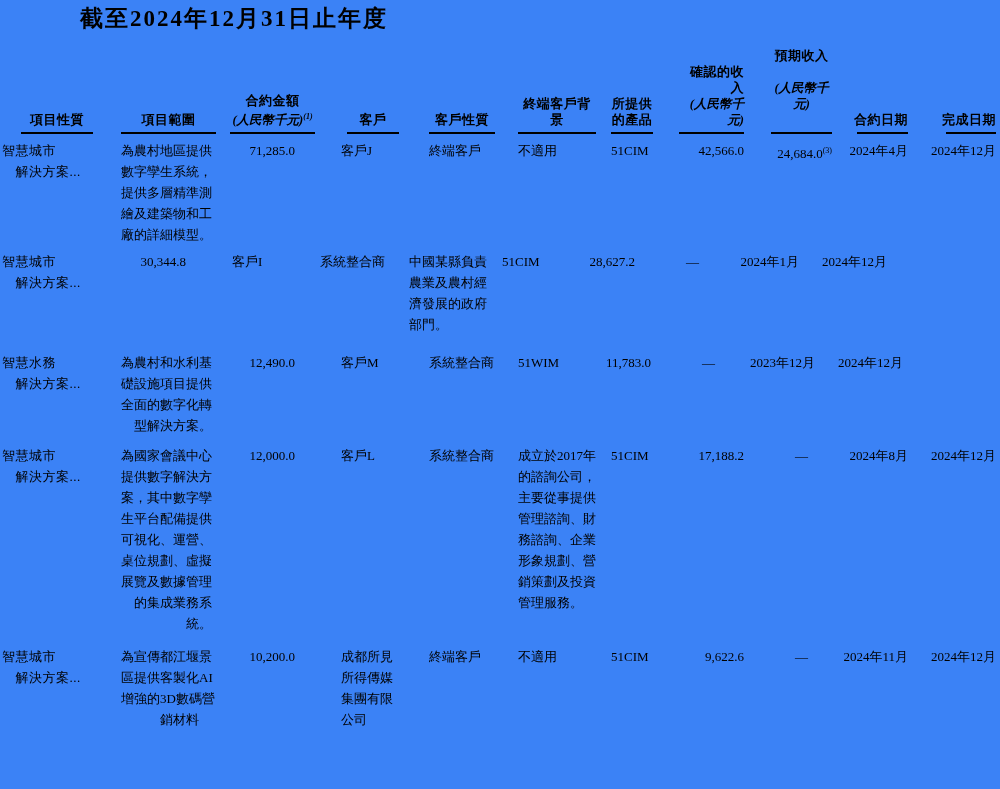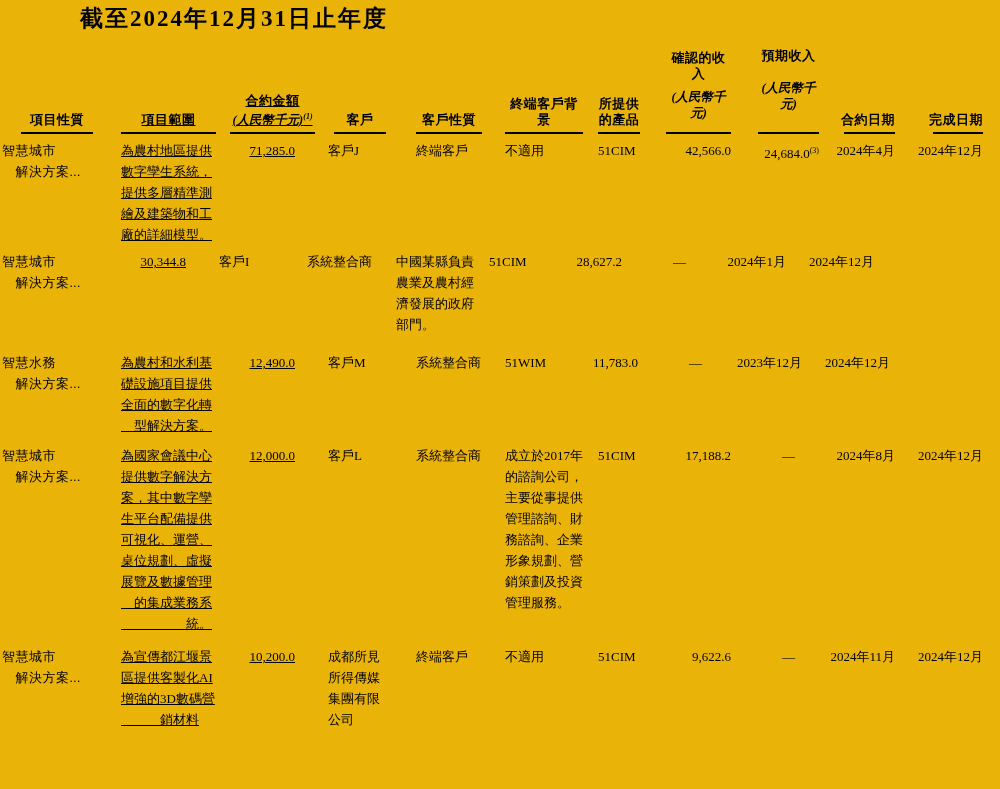--- a/index.html
+++ b/index.html
@@ -1,34 +1,34 @@
 <!DOCTYPE html>
 <html><head>
 <meta charset="utf-8">
 <style>
   html,body{margin:0;padding:0;background:#fff;}
-  #page{position:relative;width:1000px;height:789px;background:#eab308;overflow:hidden;
+  #page{position:relative;width:1000px;height:789px;background:#3b82f6;overflow:hidden;
         font-family:"Liberation Serif","DejaVu Serif",serif;color:#000;}
   .title{font-size:23px;font-weight:bold;letter-spacing:2px;margin:6px 0 0 80px;line-height:26px;}
   .tbl{padding-left:2px;}
   .hrow{display:flex;align-items:flex-end;margin-top:16px;}
   .row{display:flex;align-items:flex-start;}
   .rows{margin-top:6px;}
   .h{display:flex;flex-direction:column;justify-content:flex-end;text-align:center;
      font-weight:bold;font-size:13px;line-height:16px;letter-spacing:0.5px;min-height:40px;box-sizing:border-box;}
   .sub{font-style:italic;font-size:12.5px;letter-spacing:0;}
   .rule{height:2px;background:#000;margin-top:4px;width:100%;}
   .rule.w72{width:72px;margin-left:auto;margin-right:auto;}
   .rule.w52{width:52px;margin-left:auto;margin-right:auto;}
   .rule.w51{width:51px;margin-left:auto;margin-right:0;}
   .rule.w50{width:50px;margin-left:auto;margin-right:0;}
   .c{white-space:pre-line;word-break:keep-all;font-size:13px;line-height:21px;}
   .c1{width:110px;margin-right:9px;letter-spacing:0.5px;}
-  .c2{width:95px;margin-right:14px;text-decoration:underline;}
-  .c3{width:85px;margin-right:13px;text-align:right;padding-right:20px;box-sizing:border-box;text-decoration:underline;}
+  .c2{width:95px;margin-right:14px;}
+  .c3{width:85px;margin-right:26px;text-align:right;padding-right:20px;box-sizing:border-box;}
   .c4{width:64px;margin-right:24px;}
   .c5{width:66px;margin-right:23px;}
   .c6{width:78px;margin-right:15px;}
   .c7{width:42px;margin-right:26px;}
   .c8{width:65px;margin-right:27px;text-align:right;}
   .c9{width:61px;margin-right:9px;text-align:right;}
   .c9.dash{text-align:center;}
   .c10{width:67px;margin-right:21px;text-align:right;white-space:nowrap;}
   .c11{width:67px;text-align:right;white-space:nowrap;}
   .h.c10,.h.c11{text-align:right;}
@@ -67,21 +67,21 @@
       </div>
       <div class="h c6">
         <span>終端客戶背景</span>
         <div class="rule"></div>
       </div>
       <div class="h c7">
         <span>所提供</span>
         <span>的產品</span>
         <div class="rule"></div>
       </div>
-      <div class="h c8" style="text-align:center;gap:7px;">
+      <div class="h c8" style="">
         <span>確認的收入</span>
         <span class="sub">(人民幣千元)</span>
         <div class="rule"></div>
       </div>
       <div class="h c9" style="text-align:center;gap:16px;">
         <span>預期收入</span>
         <span class="sub">(人民幣千元)</span>
         <div class="rule"></div>
       </div>
       <div class="h c10">

